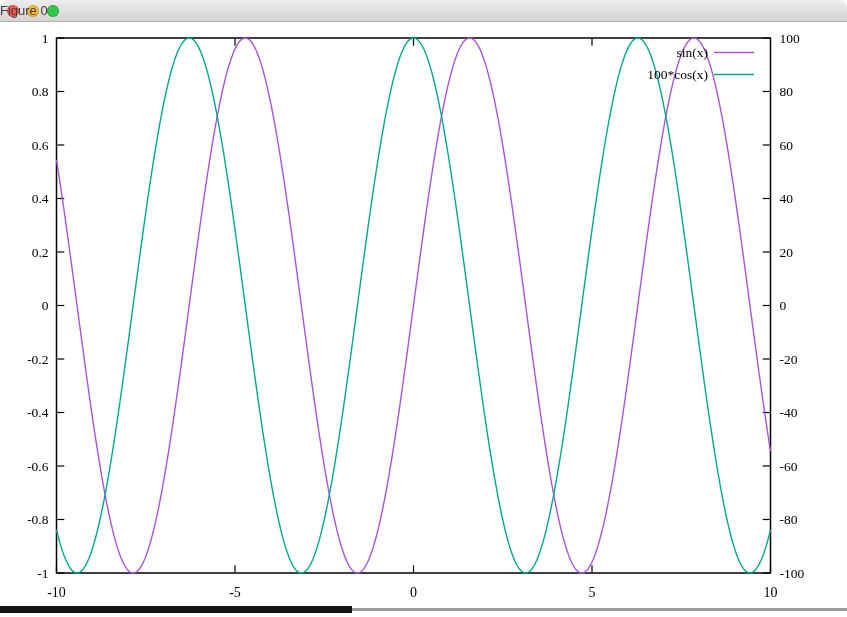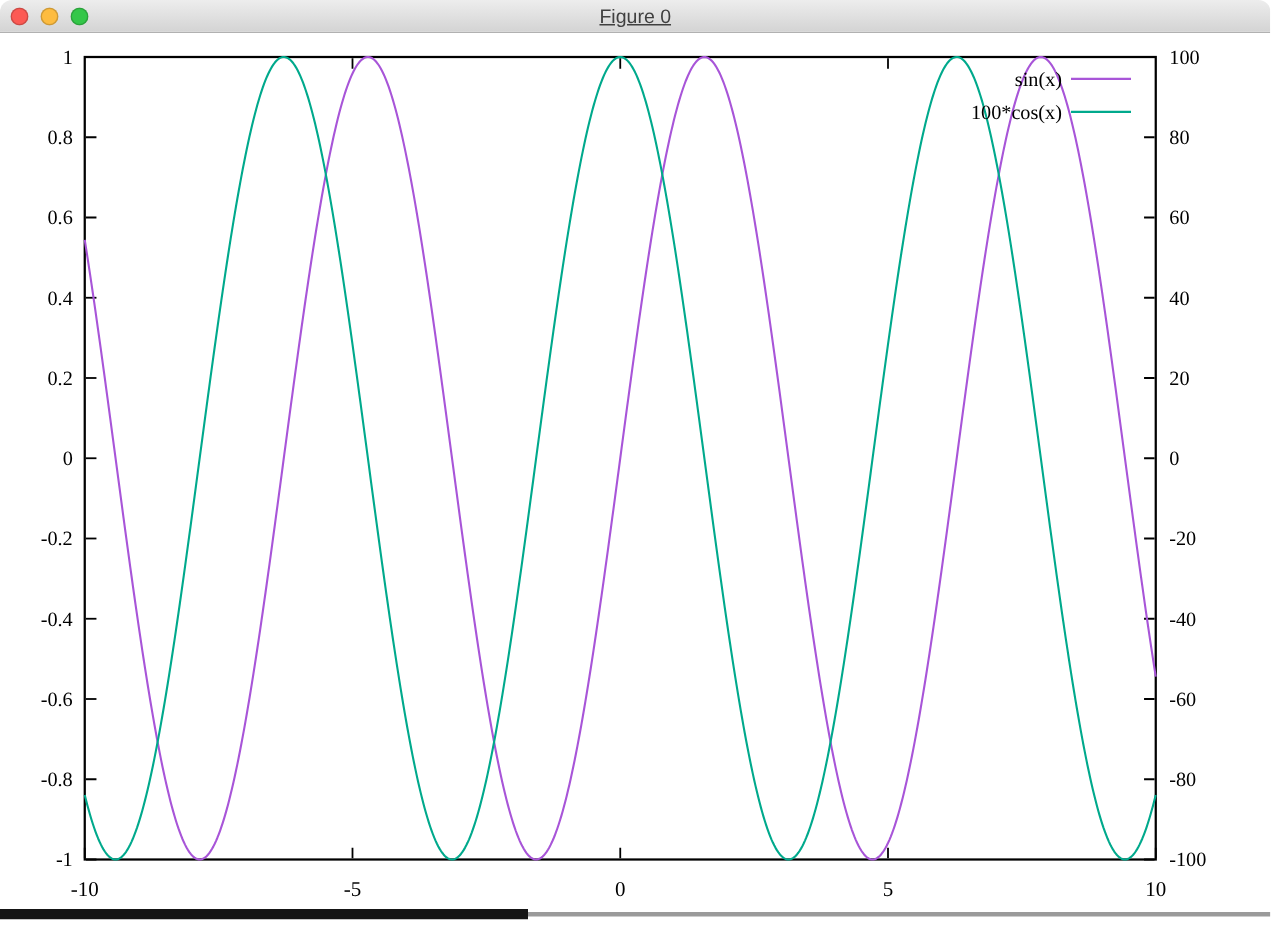--- a/index.html
+++ b/index.html
@@ -9,21 +9,21 @@
   }
   #titlebar{
     position:absolute;left:0;top:0;width:847px;height:22px;
     background:linear-gradient(#ededed,#d4d4d4);
     border-bottom:1px solid #b1b1b1;
     border-radius:8px 8px 0 0;
     box-sizing:border-box;
   }
   #title{
     position:absolute;left:0;top:0;width:100%;height:22px;
-    line-height:22px;text-align:center;font-size:13px;color:#404040;text-decoration:underline;
+    line-height:22px;font-size:13px;color:#404040;
   }
   .traffic{position:absolute;top:5px;width:12px;height:12px;border-radius:50%;box-sizing:border-box;border:0.5px solid rgba(0,0,0,0.18);}
   #btn-close{left:7px;}
   #btn-min{left:27px;}
   #btn-zoom{left:47px;}
   #canvas{position:absolute;left:0;top:22px;width:847px;height:585px;background:#ffffff;}
   #plot{position:absolute;left:0;top:0;}
   #bottom-border{position:absolute;left:0;top:608px;width:847px;height:3px;background:#9a9a9a;}
   #behind-window{position:absolute;left:0;top:606px;width:352px;height:7px;background:#151515;}
   #bottom-gap{position:absolute;left:0;top:613px;width:847px;height:4px;background:#ffffff;}

